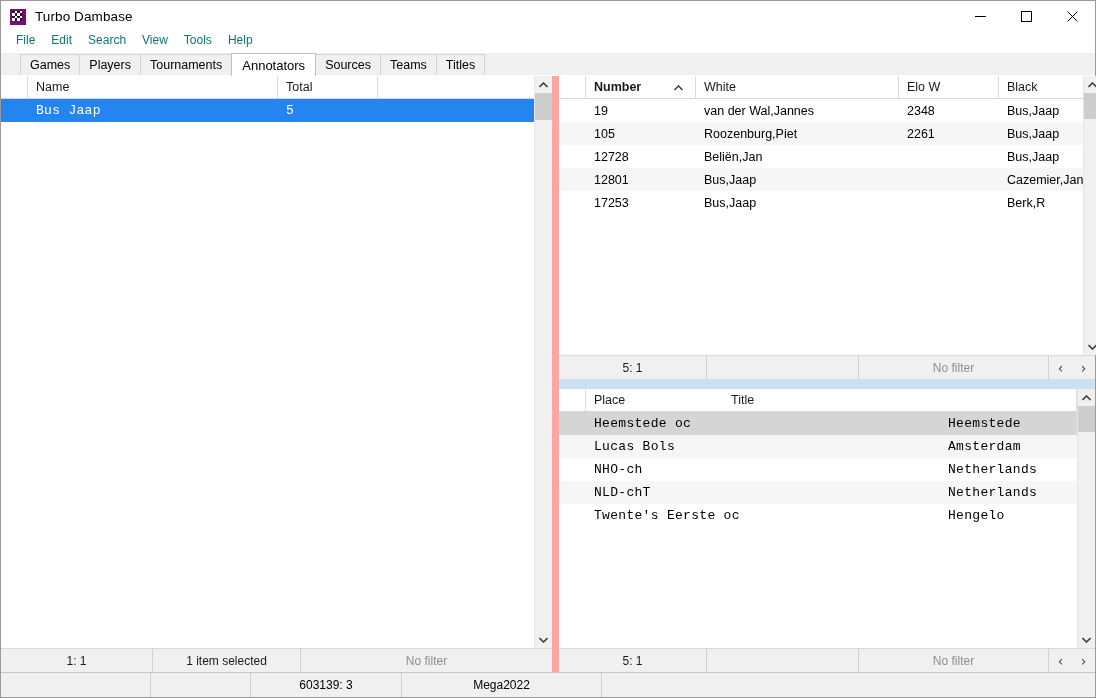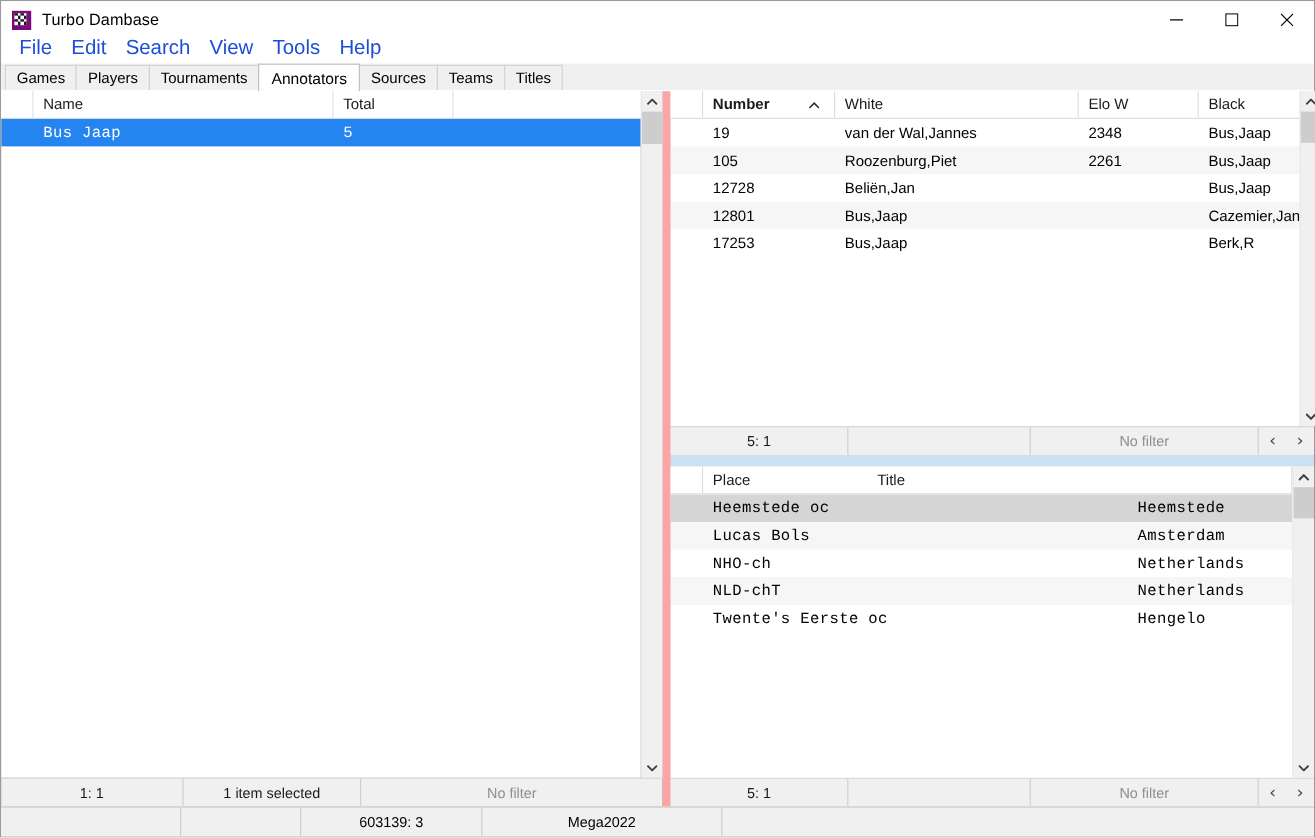--- a/index.html
+++ b/index.html
@@ -83,37 +83,37 @@
   
   .menubar {
     height: 21px;
     min-height: 21px;
     background: #ffffff;
     display: flex;
     align-items: center;
     padding-left: 7px;
   }
   .menu-item {
-    font-size: 17px;
+    font-size: 12px;
     padding: 2px 8px 8px 8px;
-    color: #1d4ed8;
+    color: #0f766e;
     cursor: default;
     white-space: nowrap;
   }
 
   
   .tabstrip {
     height: 22px;
     min-height: 22px;
     background: #f0f0f0;
     display: flex;
     align-items: flex-end;
     position: relative;
     border-bottom: 1px solid #ffffff;
-    padding-left: 3px;
+    padding-left: 19px;
   }
   .tab {
     height: 21px;
     box-sizing: border-box;
     padding: 0 9px;
     display: flex;
     align-items: center;
     font-size: 12.5px;
     background: #f0f0f0;
     border-left: 1px solid #d4d4d4;

